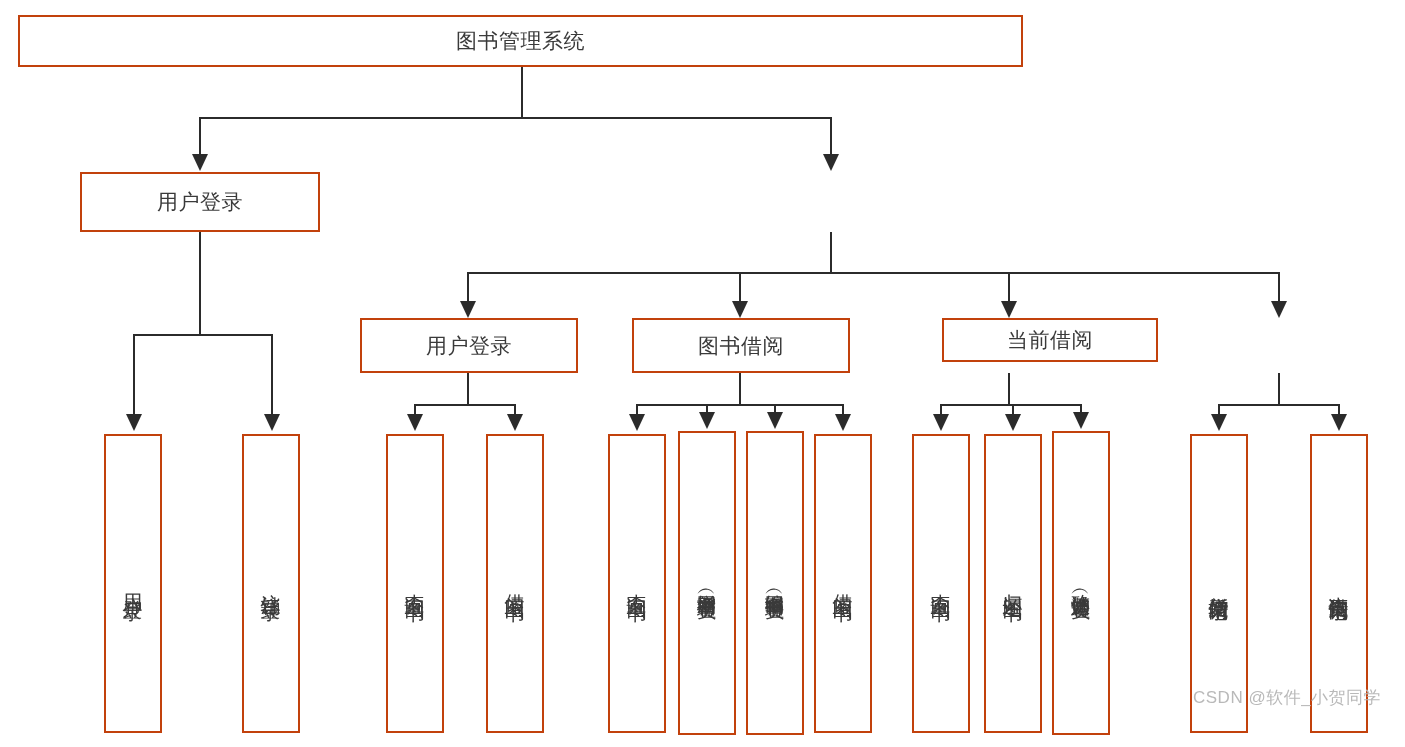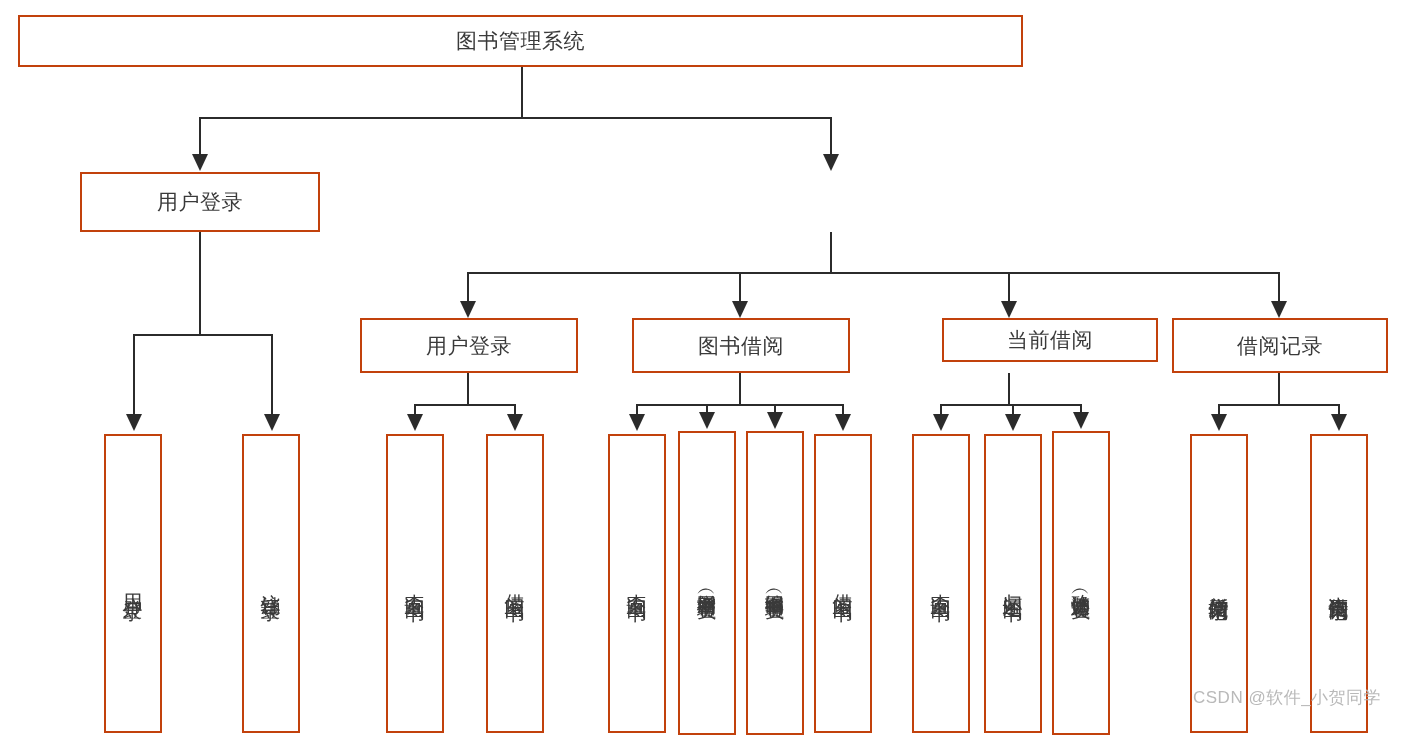--- a/index.html
+++ b/index.html
@@ -145,21 +145,20 @@
   <div class="seg-v" style="left:1338px; top:404px; height:12px;"></div>
   <div class="arrow" style="left:1331px; top:414px;"></div>
 
   <div class="node h" style="left:18px; top:15px; width:1005px; height:52px;">图书管理系统</div>
 
   <div class="node h" style="left:80px; top:172px; width:240px; height:60px;">用户登录</div>
 
   <div class="node h" style="left:360px; top:318px; width:218px; height:55px;">用户登录</div>
   <div class="node h" style="left:632px; top:318px; width:218px; height:55px;">图书借阅</div>
   <div class="node h" style="left:902px; top:318px; width:216px; height:44px;margin-left:40px;">当前借阅</div>
-  <div class="node h" style="left:1172px; top:318px; width:216px; height:55px;">借阅记录</div>
 
   <div class="node v" style="left:104px; top:434px; width:58px; height:299px;">
     <span class="vtext">用户登录</span>
   </div>
   <div class="node v" style="left:242px; top:434px; width:58px; height:299px;">
     <span class="vtext">注销登录</span>
   </div>
   <div class="node v" style="left:386px; top:434px; width:58px; height:299px;">
     <span class="vtext">查询图书</span>
   </div>

